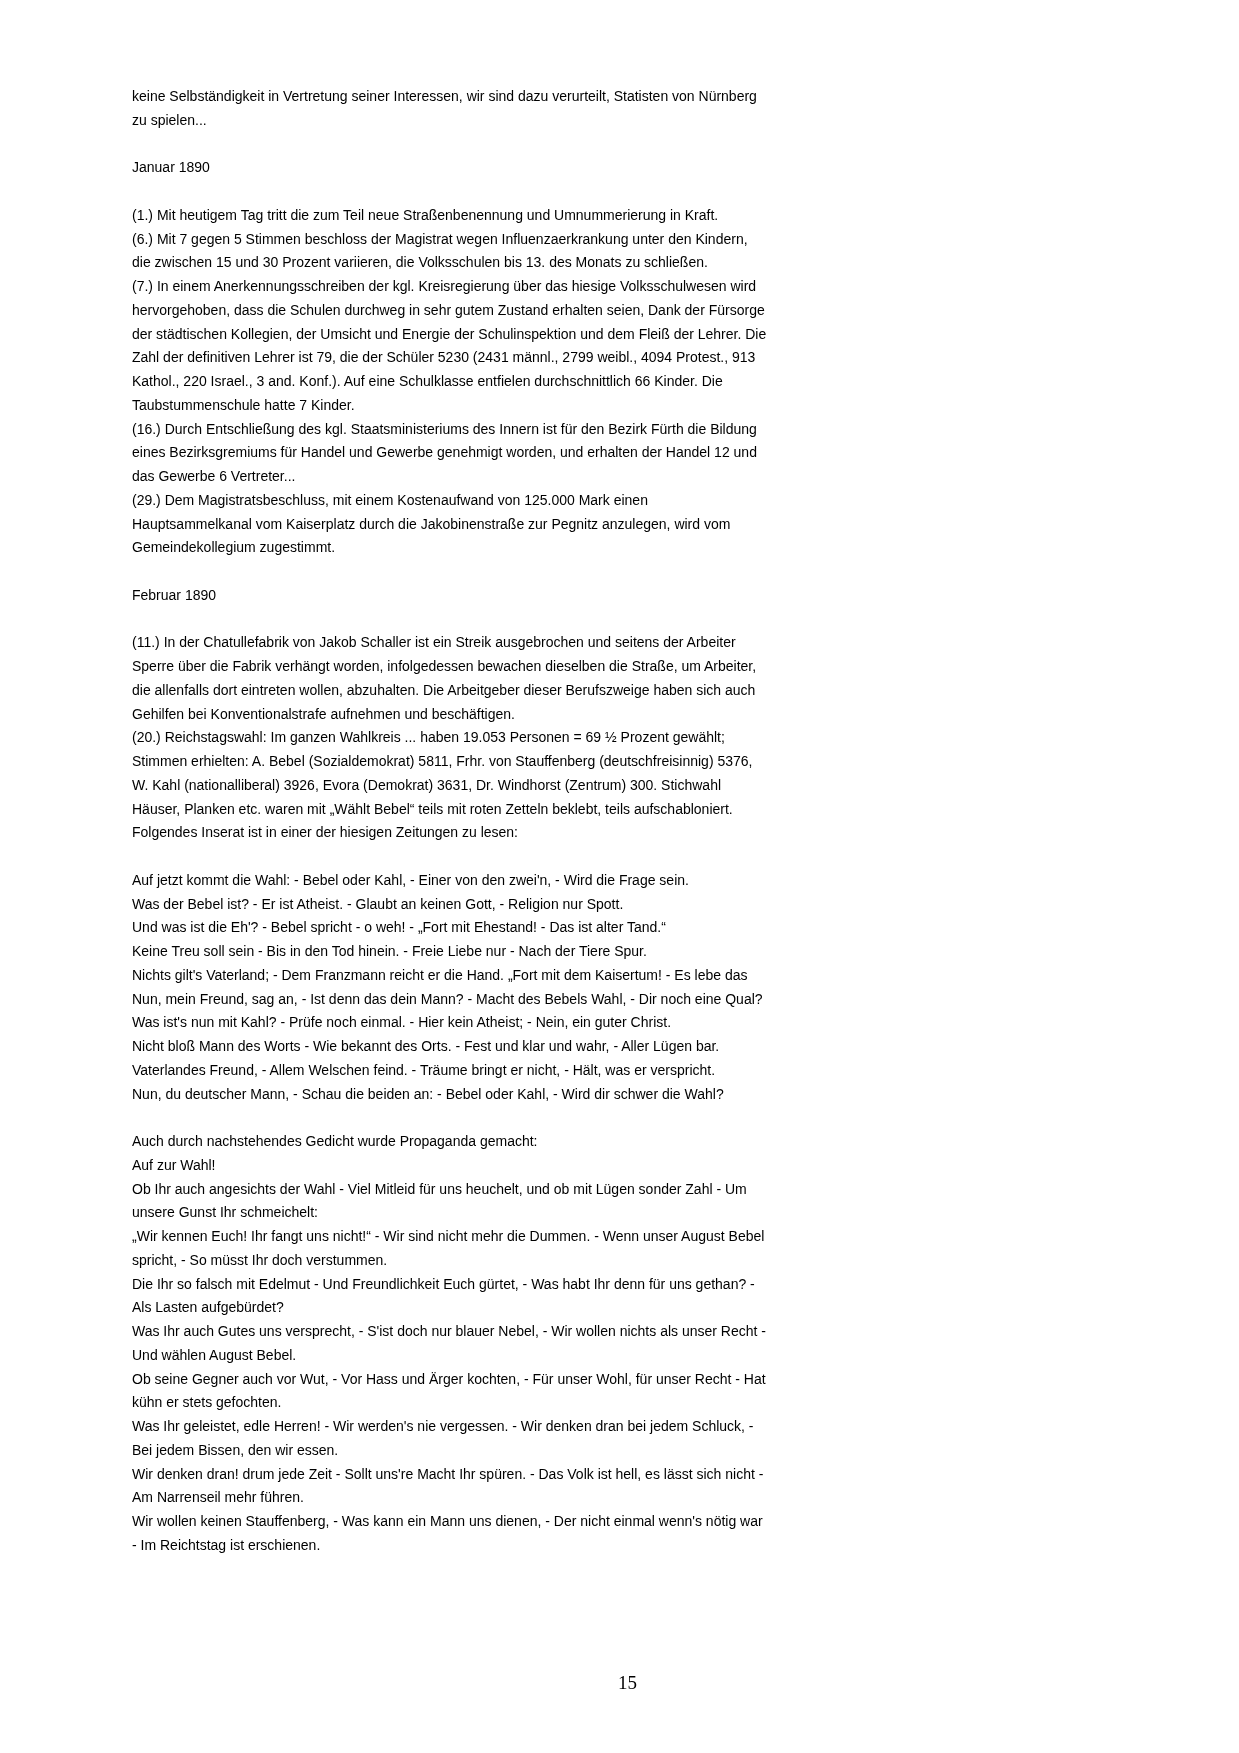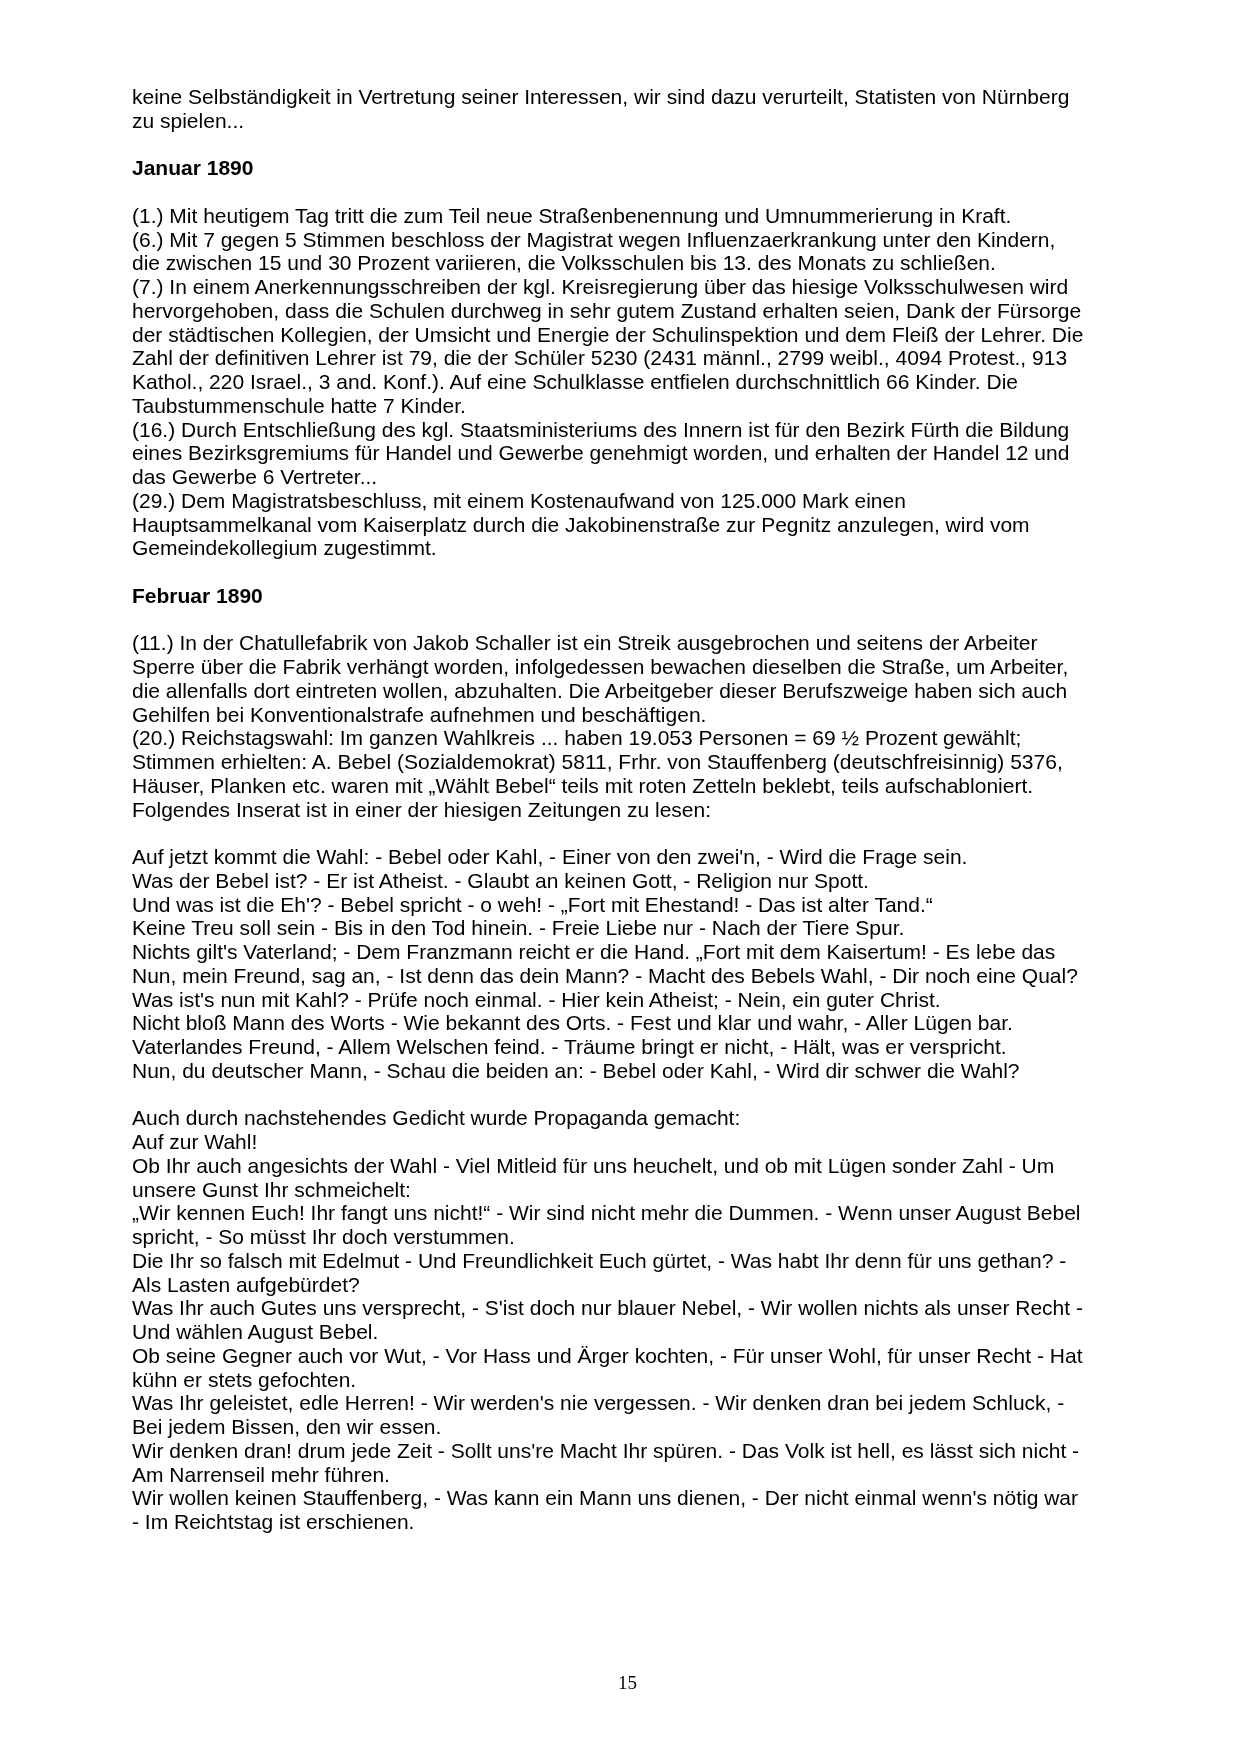--- a/index.html
+++ b/index.html
@@ -13,30 +13,30 @@
     background: #ffffff;
     font-family: "Liberation Sans", sans-serif;
     color: #000000;
     overflow: hidden;
   }
   .text-block {
     position: absolute;
     left: 132px;
     top: 85px;
     width: 1030px;
-    font-size: 21px;
+    font-size: 14px;
     line-height: 23.75px;
     color: #000000;
   }
   .line {
     white-space: pre;
     min-height: 23.75px;
   }
   .line.heading {
-    font-weight: bold;
+    font-weight: normal;
   }
   .page-number {
     position: absolute;
     top: 1672px;
     left: 8px;
     width: 1239px;
     text-align: center;
     font-family: "Liberation Serif", serif;
     font-size: 19px;
     color: #000000;
@@ -68,20 +68,21 @@
     <div class="line">Gemeindekollegium zugestimmt.</div>
     <div class="line blank">&nbsp;</div>
     <div class="line heading">Februar 1890</div>
     <div class="line blank">&nbsp;</div>
     <div class="line">(11.) In der Chatullefabrik von Jakob Schaller ist ein Streik ausgebrochen und seitens der Arbeiter</div>
     <div class="line">Sperre über die Fabrik verhängt worden, infolgedessen bewachen dieselben die Straße, um Arbeiter,</div>
     <div class="line">die allenfalls dort eintreten wollen, abzuhalten. Die Arbeitgeber dieser Berufszweige haben sich auch</div>
     <div class="line">Gehilfen bei Konventionalstrafe aufnehmen und beschäftigen.</div>
     <div class="line">(20.) Reichstagswahl: Im ganzen Wahlkreis ... haben 19.053 Personen = 69 ½ Prozent gewählt;</div>
     <div class="line">Stimmen erhielten: A. Bebel (Sozialdemokrat) 5811, Frhr. von Stauffenberg (deutschfreisinnig) 5376,</div>
+    <div class="line">W. Kahl (nationalliberal) 3926, Evora (Demokrat) 3631, Dr. Windhorst (Zentrum) 300. Stichwahl</div>
     <div class="line">Häuser, Planken etc. waren mit „Wählt Bebel“ teils mit roten Zetteln beklebt, teils aufschabloniert.</div>
     <div class="line">Folgendes Inserat ist in einer der hiesigen Zeitungen zu lesen:</div>
     <div class="line blank">&nbsp;</div>
     <div class="line">Auf jetzt kommt die Wahl: - Bebel oder Kahl, - Einer von den zwei'n, - Wird die Frage sein.</div>
     <div class="line">Was der Bebel ist? - Er ist Atheist. - Glaubt an keinen Gott, - Religion nur Spott.</div>
     <div class="line">Und was ist die Eh'? - Bebel spricht - o weh! - „Fort mit Ehestand! - Das ist alter Tand.“</div>
     <div class="line">Keine Treu soll sein - Bis in den Tod hinein. - Freie Liebe nur - Nach der Tiere Spur.</div>
     <div class="line">Nichts gilt's Vaterland; - Dem Franzmann reicht er die Hand. „Fort mit dem Kaisertum! - Es lebe das</div>
     <div class="line">Nun, mein Freund, sag an, - Ist denn das dein Mann? - Macht des Bebels Wahl, - Dir noch eine Qual?</div>
     <div class="line">Was ist's nun mit Kahl? - Prüfe noch einmal. - Hier kein Atheist; - Nein, ein guter Christ.</div>

